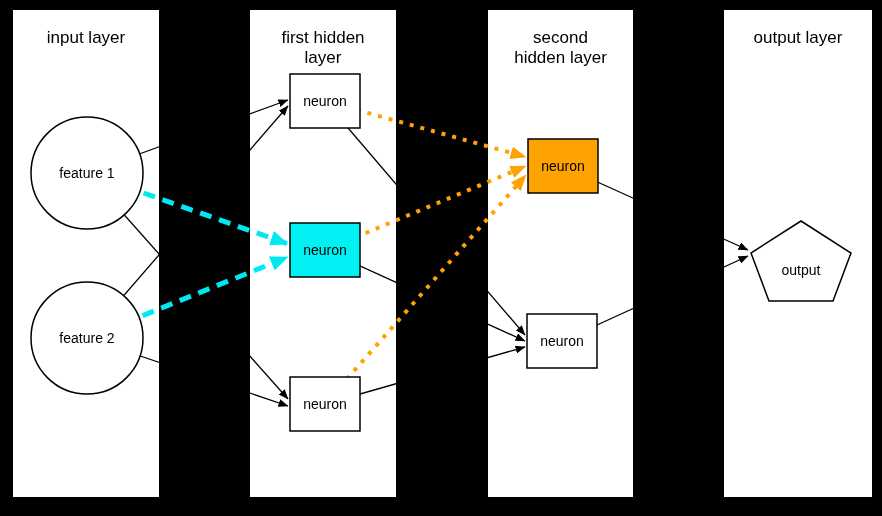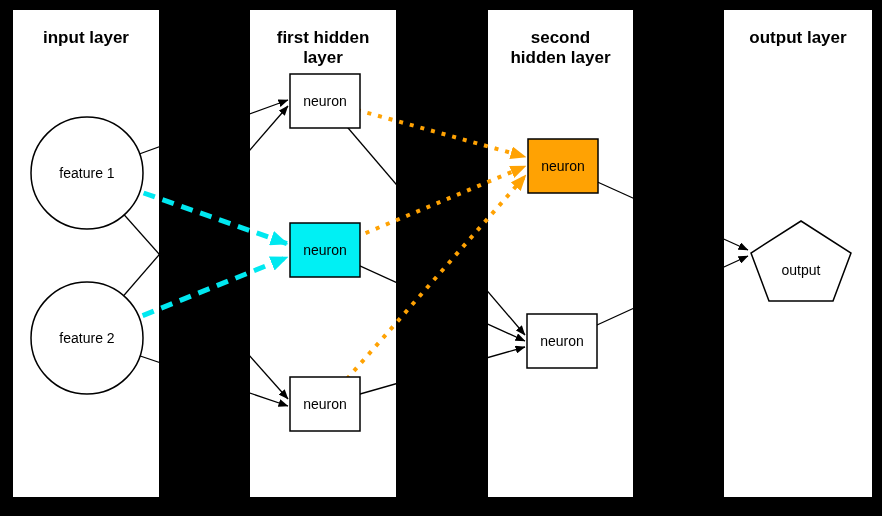--- a/index.html
+++ b/index.html
@@ -18,21 +18,21 @@
   .panel-1{left:13px;width:146px;}
   .panel-2{left:250px;width:146px;}
   .panel-3{left:488px;width:145px;}
   .panel-4{left:724px;width:148px;}
   .panel-title{
     position:absolute;
     top:18px;left:0;width:100%;
     margin:0;
     text-align:center;
     font-size:17px;
-    font-weight:bold;
+    font-weight:normal;
     line-height:20px;
     color:#000;
     white-space:pre-line;
   }
   svg.diagram-overlay{
     position:absolute;
     left:0;top:0;
     width:882px;height:516px;
     pointer-events:none;
   }

